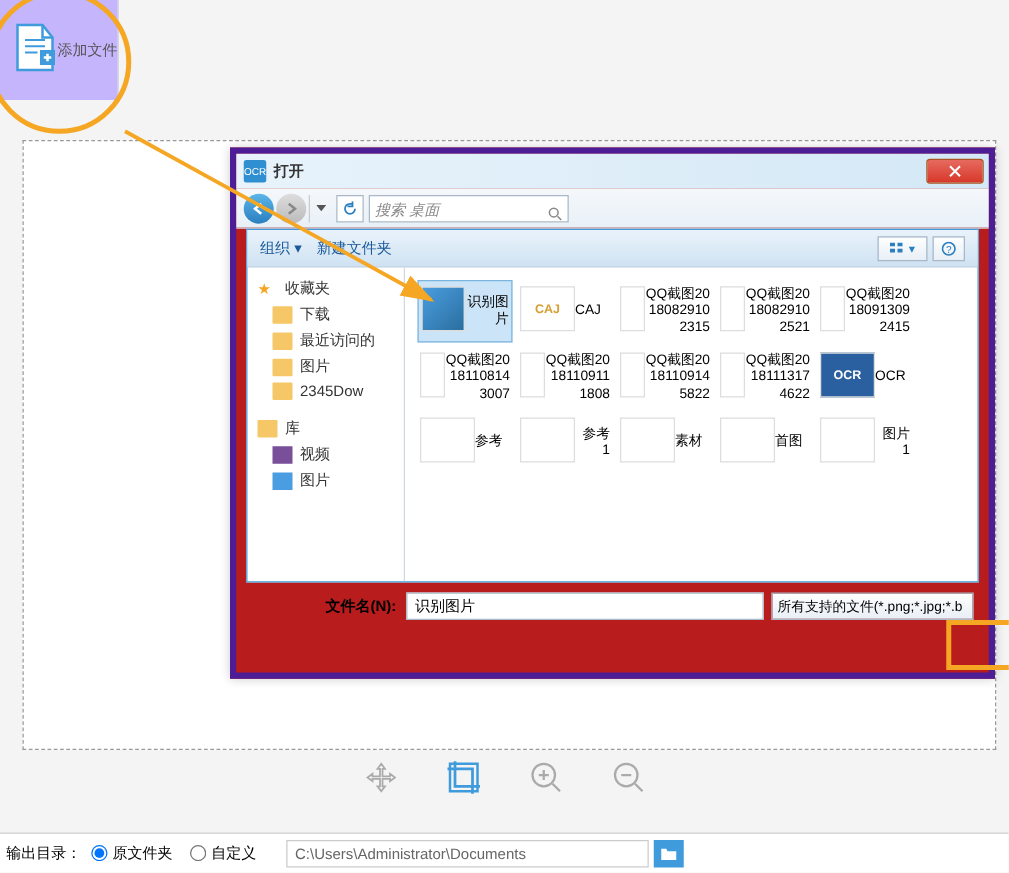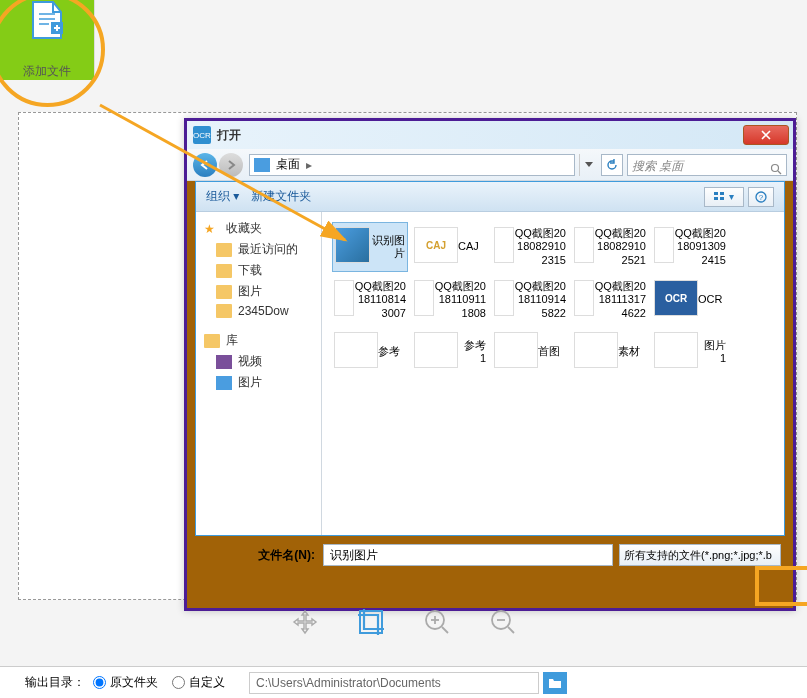--- a/index.html
+++ b/index.html
@@ -1,28 +1,28 @@
 <!DOCTYPE html>
 <html><head>
   <meta charset="utf-8">
   <style>
     * { margin: 0; padding: 0; box-sizing: border-box; font-family: "Microsoft YaHei", sans-serif; }
     body { background: #f4f4f4; width: 807px; height: 698px; position: relative; overflow: hidden; }
     
-    .add-file-btn { position: absolute; top: 0; left: 0; width: 95px; height: 80px; background: #84cc16; display: flex; flex-direction: column; align-items: center; justify-content: space-between; border-right: 1px solid #ddd; }
+    .add-file-btn { position: absolute; top: 0; left: 0; width: 95px; height: 80px; background: #c4b5fd; display: flex; flex-direction: row; align-items: center; justify-content: flex-end; border-right: 1px solid #ddd; }
     .add-file-icon { width: 36px; height: 40px; margin-bottom: 4px; }
     .add-file-label { font-size: 12px; color: #555; }
     
     .circle-highlight { position: absolute; top: -8px; left: -10px; width: 115px; height: 115px; border: 4px solid #f5a623; border-radius: 50%; pointer-events: none; z-index: 100; }
     
     .arrow-annotation { position: absolute; top: 100px; left: 95px; pointer-events: none; z-index: 101; }
     
     .main-area { position: absolute; top: 112px; left: 18px; right: 10px; bottom: 98px; border: 1px dashed #999; background: #fff; }
     
-    .dialog { position: absolute; top: 118px; left: 184px; width: 612px; height: 493px; background: #a16207; border: 3px solid #4c1d95; box-shadow: 0 0 8px rgba(0,0,0,0.2); }
+    .dialog { position: absolute; top: 118px; left: 184px; width: 612px; height: 425px; background: #b91c1c; border: 5px solid #4c1d95; box-shadow: 0 0 8px rgba(0,0,0,0.2); }
     .dialog-titlebar { height: 28px; background: linear-gradient(to right, #e8f3fb, #d4e8f6); display: flex; align-items: center; padding: 0 4px; }
     .dialog-icon { width: 18px; height: 18px; margin-right: 6px; margin-left: 2px; background: #2f8fd0; border-radius: 2px; color: #fff; font-size: 8px; display: flex; align-items: center; justify-content: center; }
     .dialog-title { font-size: 12px; color: #333; flex: 1; font-weight: bold; }
     .dialog-close { width: 46px; height: 20px; background: linear-gradient(#e76a5f, #d6382a); border: 1px solid #a52; border-radius: 3px; color: #fff; display: flex; align-items: center; justify-content: center; font-size: 12px; cursor: pointer; }
     
     .dialog-nav { height: 32px; background: linear-gradient(#f5f8fb, #e8f0f7); display: flex; align-items: center; padding: 0 6px; border-bottom: 1px solid #d0d8e0; }
     .nav-back, .nav-fwd { width: 24px; height: 24px; border-radius: 50%; display: flex; align-items: center; justify-content: center; margin-right: 2px; }
     .nav-back { background: linear-gradient(#5bb5e8, #2a7fc0); color: #fff; }
     .nav-fwd { background: linear-gradient(#ddd, #bbb); color: #888; }
     .nav-path { flex: 1; height: 22px; border: 1px solid #a8b8c8; background: #fff; margin: 0 4px; display: flex; align-items: center; padding: 0 4px; font-size: 12px; }
@@ -62,21 +62,21 @@
     .buttons-row { position: absolute; bottom: 8px; right: 12px; display: flex; gap: 10px; }
     .btn { width: 80px; height: 24px; border: 1px solid #8a9aaa; background: linear-gradient(#fefefe, #e0e8f0); font-size: 12px; display: flex; align-items: center; justify-content: center; cursor: pointer; }
     .btn-primary { border: 1px solid #3a88c8; background: linear-gradient(#ecf5fd, #c6e0f6); }
     
     .open-highlight { position: absolute; bottom: 2px; left: 568px; width: 140px; height: 40px; border: 4px solid #f5a623; pointer-events: none; z-index: 100; }
     
     .bottom-toolbar { position: absolute; left: 0; right: 0; bottom: 54px; height: 44px; display: flex; align-items: center; justify-content: center; gap: 36px; }
     .tool-icon { width: 30px; height: 30px; display: flex; align-items: center; justify-content: center; color: #aaa; }
     .tool-icon.active { color: #3f9bdc; }
     
-    .output-bar { position: absolute; bottom: 0; left: 0; right: 0; height: 32px; border-top: 1px solid #ccc; background: #fff; display: flex; align-items: center; padding: 0 25px; font-size: 12px; }
+    .output-bar { position: absolute; bottom: 0; left: 0; right: 0; height: 32px; border-top: 1px solid #ccc; background: #fff; display: flex; align-items: center; padding: 0 5px; font-size: 12px; }
     .output-label { margin-right: 8px; }
     .radio-group { display: flex; align-items: flex-end; margin-right: 10px; }
     .radio-item { display: flex; align-items: center; margin-right: 14px; }
     .radio-item input { margin-right: 4px; }
     .output-path { flex: 1; height: 22px; border: 1px solid #ccc; padding: 0 6px; font-size: 12px; color: #666; max-width: 290px; }
     .output-folder-btn { width: 24px; height: 22px; background: #3f9bdc; margin-left: 4px; display: flex; align-items: center; justify-content: center; }
   </style>
 </head>
 <body>
 
@@ -120,25 +120,20 @@
   <div class="dialog-nav">
     <div class="nav-back">
       <svg width="12" height="12" viewBox="0 0 12 12">
           <path d="M8 2 L3 6 L8 10" fill="none" stroke="#fff" stroke-width="2"></path>
         </svg>
     </div>
     <div class="nav-fwd">
       <svg width="12" height="12" viewBox="0 0 12 12">
           <path d="M4 2 L9 6 L4 10" fill="none" stroke="#888" stroke-width="2"></path>
         </svg>
-    </div>
-    <div class="nav-path">
-      <div class="path-icon"></div>
-      <span>桌面</span>
-      <span style="margin-left:6px;color:#666">▸</span>
     </div>
     <div class="nav-dropdown">
       <svg width="8" height="6">
           <path d="M0 0 L4 5 L8 0" fill="#555"></path>
         </svg>
     </div>
     <div class="nav-refresh">
       <svg width="12" height="12" viewBox="0 0 12 12">
           <path d="M10 6 A4 4 0 1 1 6 2 L8 2 M8 0 L8 4 L4 4" fill="none" stroke="#2a7fc0" stroke-width="1.4"></path>
         </svg>
@@ -177,25 +172,25 @@
 
     <div class="dialog-body">
       <div class="sidebar">
         <div class="sidebar-group">
           <div class="sidebar-item">
             <span class="sidebar-icon star-icon">★</span>
             <span>收藏夹</span>
           </div>
           <div class="sidebar-item" style="padding-left:20px">
               <span class="sidebar-icon folder-icon"></span>
+              <span>下载</span>
+            </div>
+          <div class="sidebar-item" style="padding-left:20px">
+              <span class="sidebar-icon folder-icon"></span>
               <span>最近访问的</span>
-            </div>
-          <div class="sidebar-item" style="padding-left:20px">
-              <span class="sidebar-icon folder-icon"></span>
-              <span>下载</span>
             </div>
           <div class="sidebar-item" style="padding-left:20px">
               <span class="sidebar-icon folder-icon"></span>
               <span>图片</span>
             </div>
           <div class="sidebar-item" style="padding-left:20px">
               <span class="sidebar-icon folder-icon"></span>
               <span>2345Dow</span>
             </div>
         </div>
@@ -259,25 +254,25 @@
           <div class="file-item">
             <div class="file-thumb" style="background:#fff;color:#999;font-weight:bold;font-size:10px"></div>
             <div class="file-label">参考</div>
           </div>
           <div class="file-item">
             <div class="file-thumb" style="background:#fff;color:#999;font-weight:bold;font-size:10px"></div>
             <div class="file-label">参考1</div>
           </div>
           <div class="file-item">
             <div class="file-thumb" style="background:#fff;color:#999;font-weight:bold;font-size:10px"></div>
+            <div class="file-label">素材</div>
+          </div>
+          <div class="file-item">
+            <div class="file-thumb" style="background:#fff;color:#999;font-weight:bold;font-size:10px"></div>
             <div class="file-label">首图</div>
-          </div>
-          <div class="file-item">
-            <div class="file-thumb" style="background:#fff;color:#999;font-weight:bold;font-size:10px"></div>
-            <div class="file-label">素材</div>
           </div>
           <div class="file-item">
             <div class="file-thumb" style="background:#fff;color:#999;font-weight:bold;font-size:10px"></div>
             <div class="file-label">图片1</div>
           </div>
         </div>
     </div>
   </div>
 
   <div class="filename-row">

